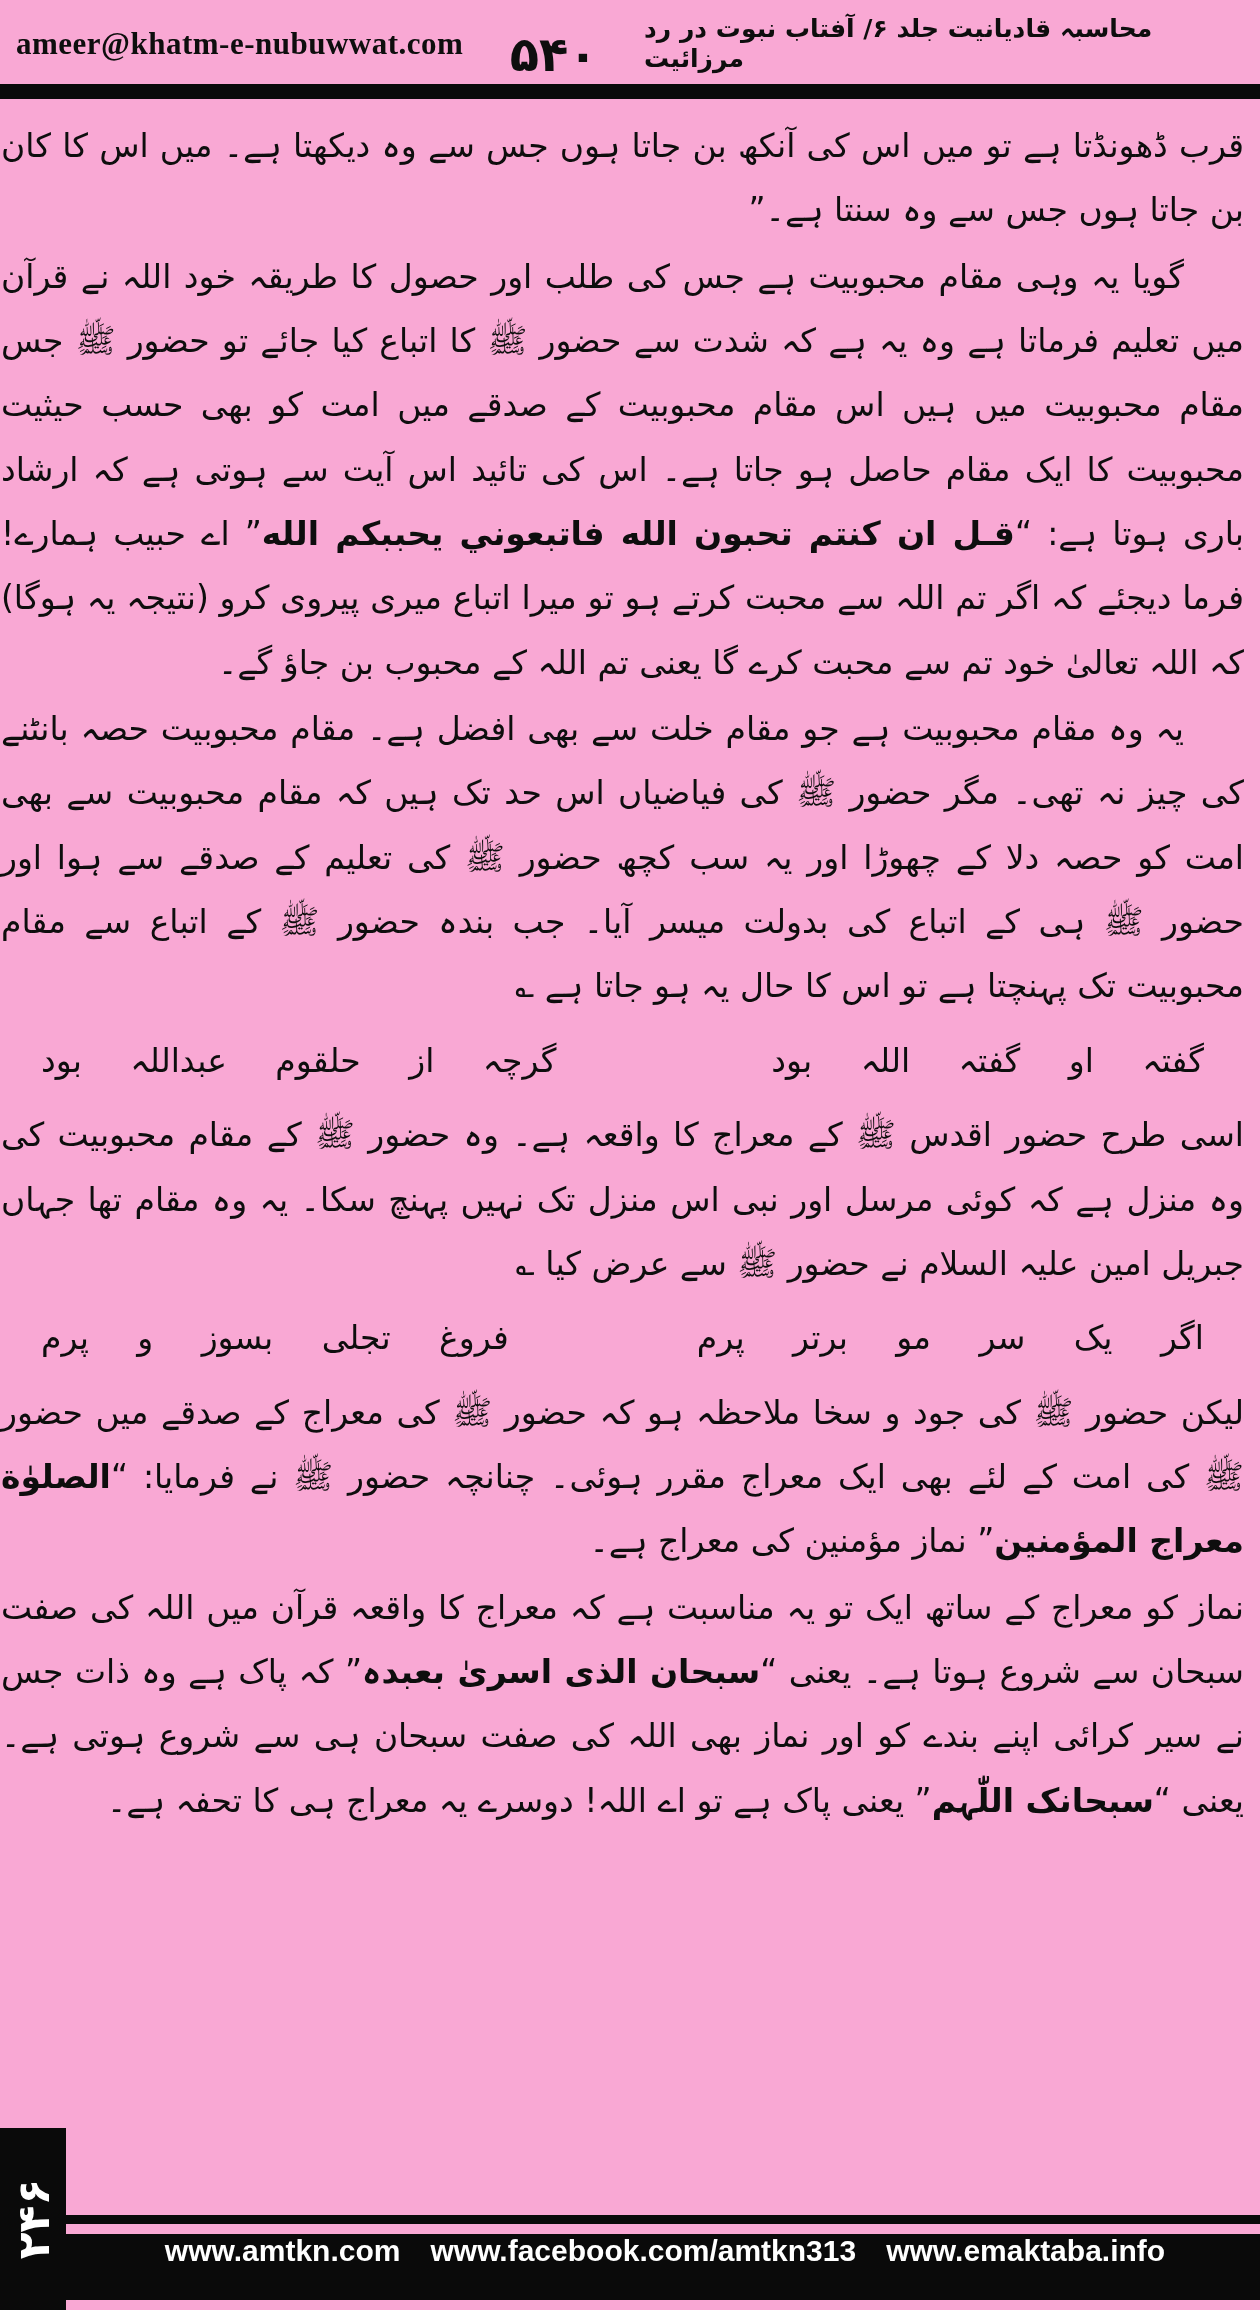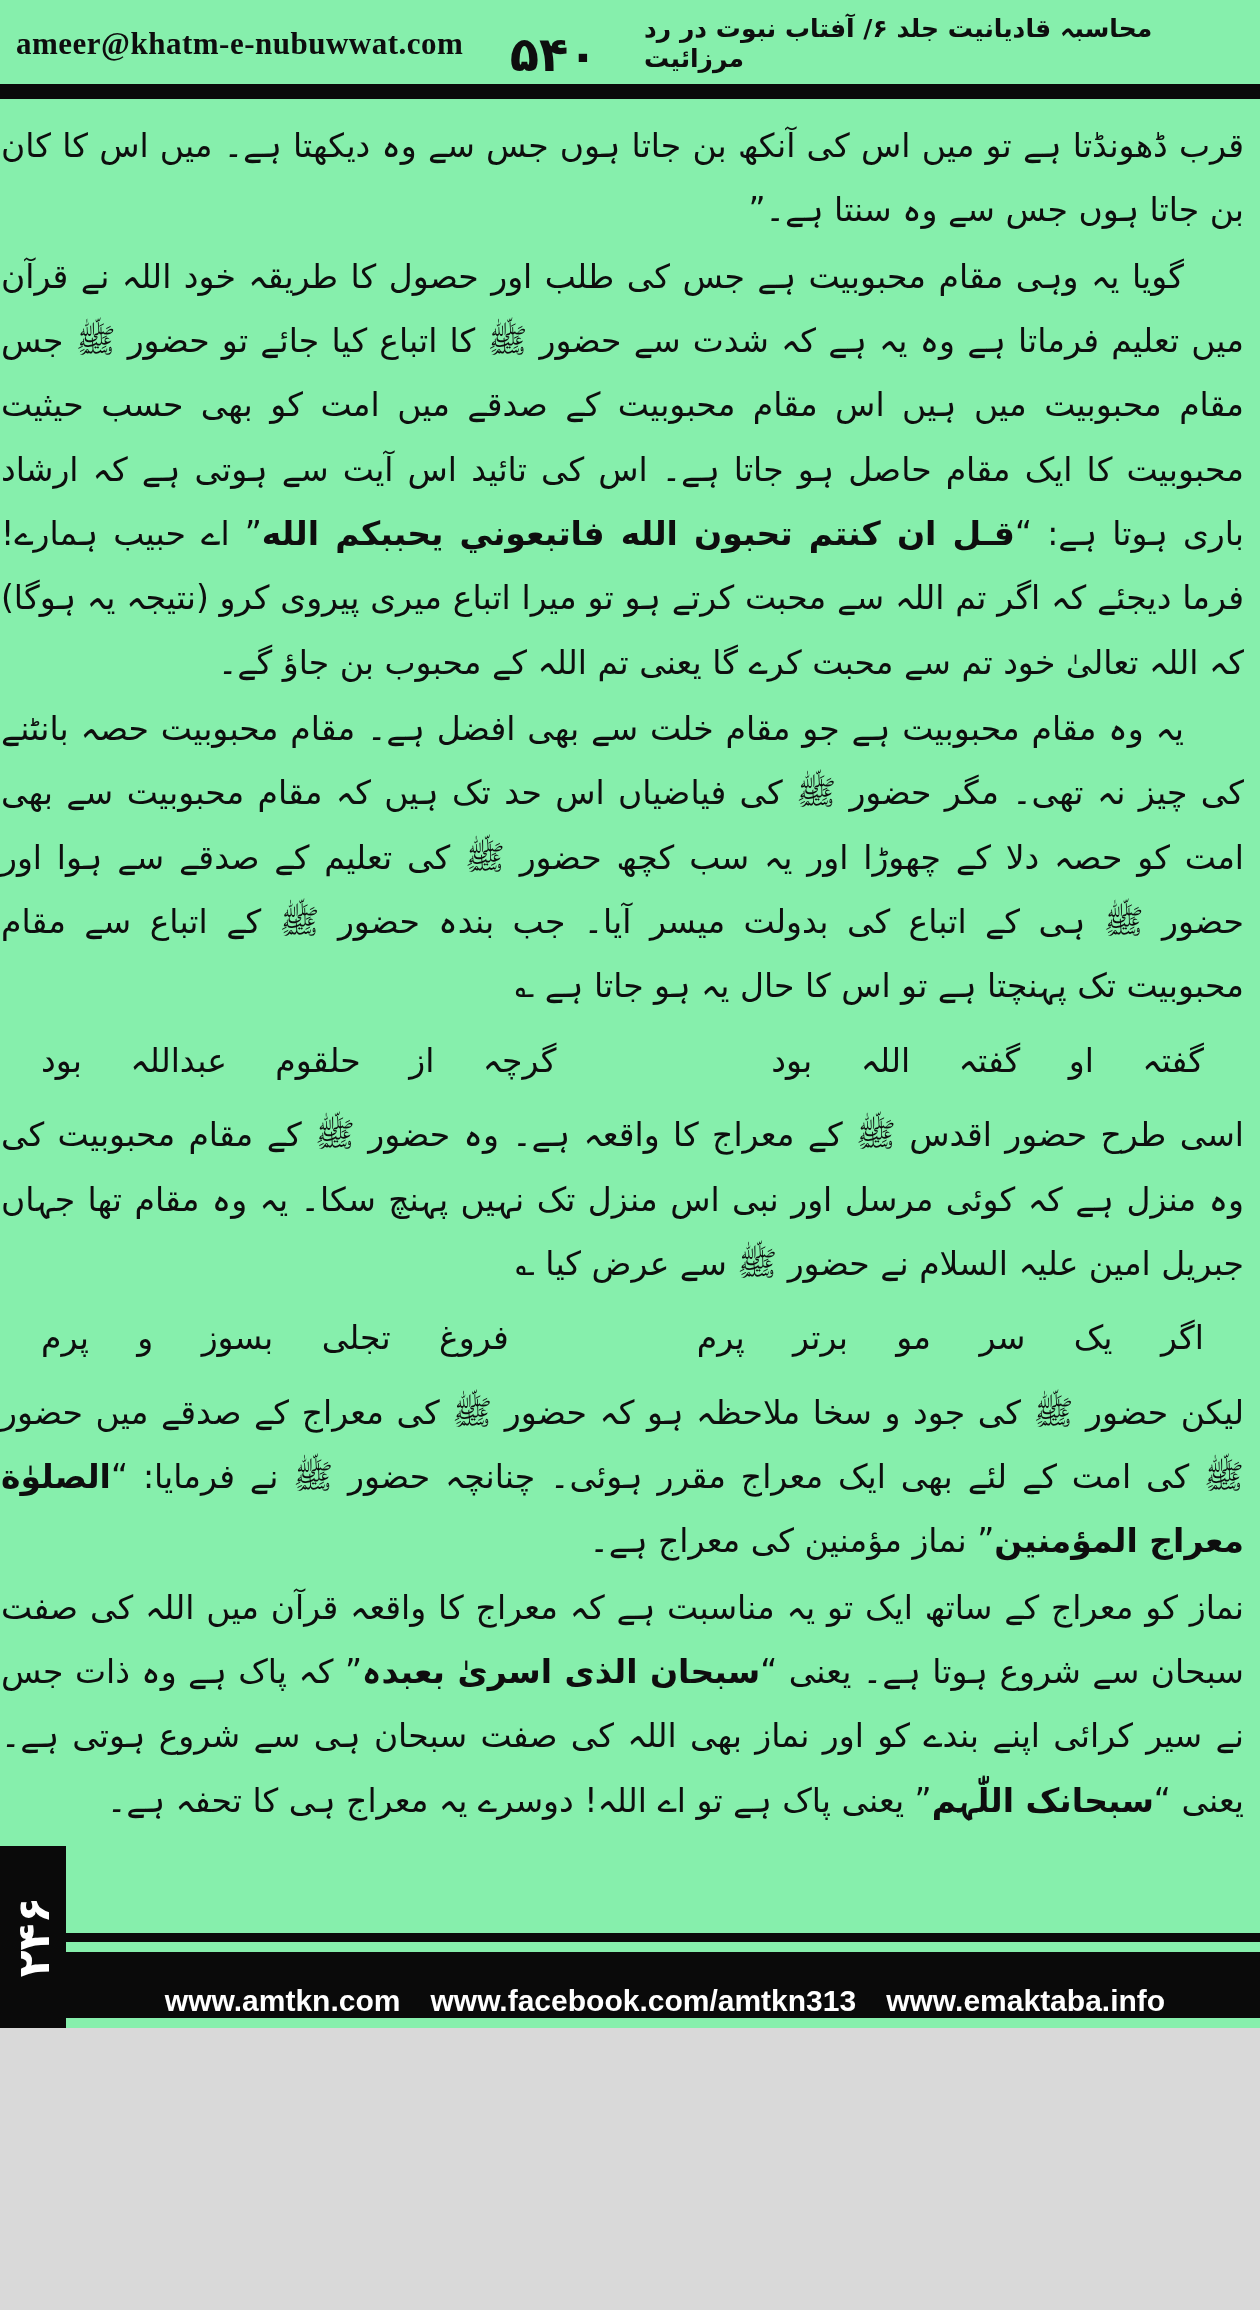--- a/index.html
+++ b/index.html
@@ -1,19 +1,19 @@
 <!DOCTYPE html>
 <html lang="ur"><head>
 <meta charset="utf-8">
 <style>
   * { margin:0; padding:0; box-sizing:border-box; }
   html, body { background:#d9d9d9; }
   .page {
-    width:1260px; height:2028px; position:relative; margin:0 auto;
-    background:#86efac; color:#0e0e0e; overflow:hidden;
+    width:1260px; height:2310px; position:relative; margin:0 auto;
+    background:#f9a8d4; color:#0e0e0e; overflow:hidden;
     font-family:"DejaVu Sans", sans-serif;
   }
 
   
   .header {
     position:absolute; top:10px; left:16px; right:16px; height:68px;
     display:flex; align-items:center; justify-content:space-between;
   }
   .header-email {
     font-family:"Liberation Serif", serif; font-weight:bold;
@@ -40,21 +40,21 @@
     display:flex; justify-content:space-between;
     padding:8px 40px; margin:2px 0;
   }
   .hemistich { word-spacing:1.15em; white-space:nowrap; }
 
   
   .footer-rule { position:absolute; left:0; right:0; bottom:86px; height:9px; background:#0a0a0a; }
   .footer-bar {
     position:absolute; left:0; right:0; bottom:10px; height:66px;
     background:#0a0a0a; color:#ffffff;
-    display:flex; align-items:flex-end; justify-content:center; gap:30px;
+    display:flex; align-items:flex-start; justify-content:center; gap:30px;
     font-family:"Liberation Sans", sans-serif; font-weight:bold; font-size:30px;
     padding-left:70px; white-space:nowrap;
   }
   .side-bar { position:absolute; left:0; bottom:0; width:66px; height:182px; background:#0a0a0a; }
   .side-num {
     position:absolute; left:50%; top:50%;
     transform:translate(-50%,-50%) rotate(-90deg);
     color:#ffffff; font-size:44px; font-weight:bold; white-space:nowrap;
   }
 </style>

